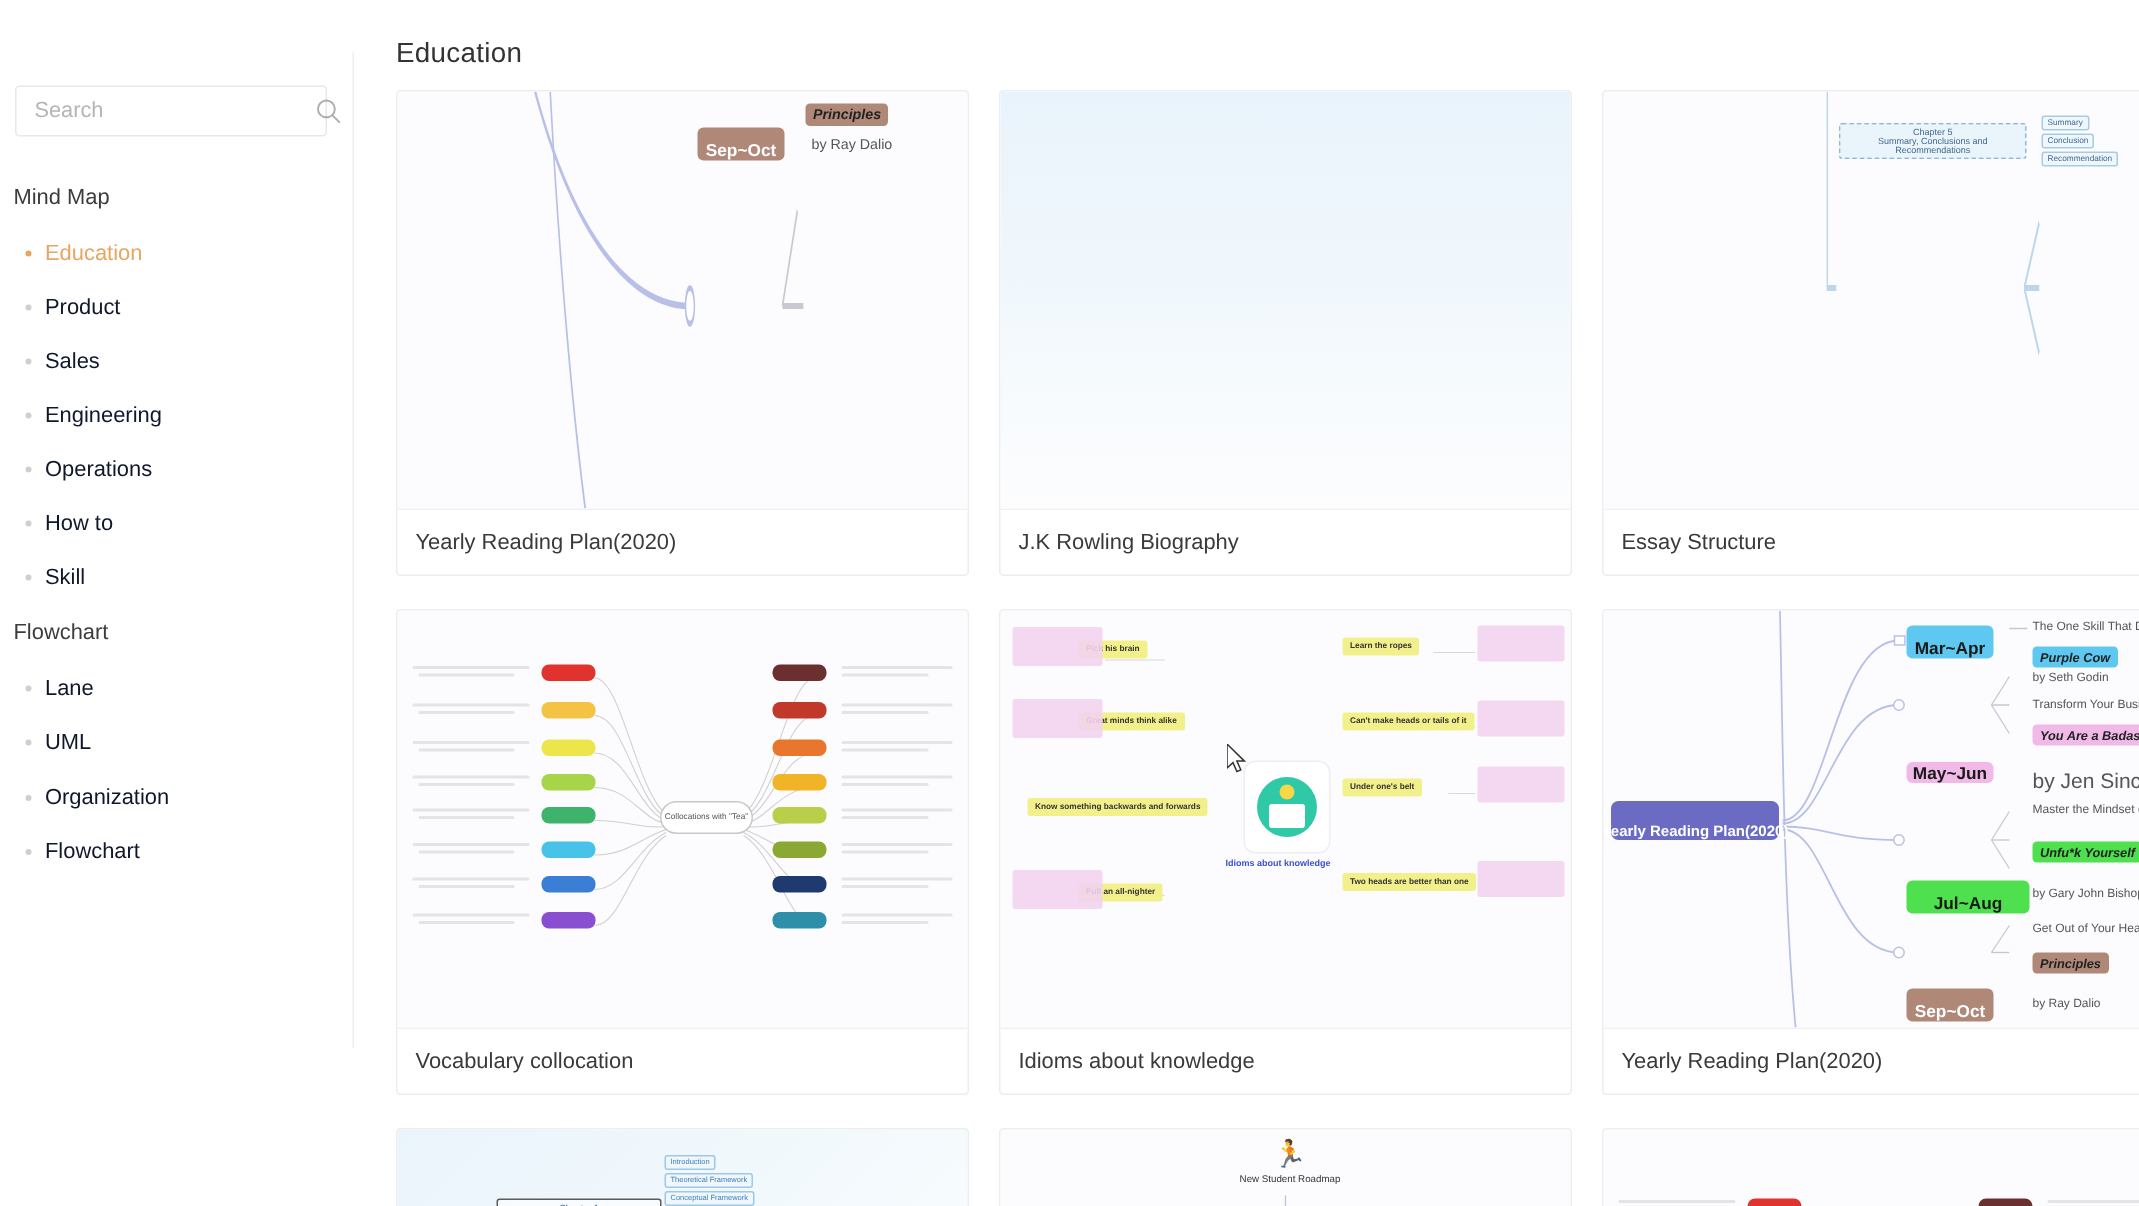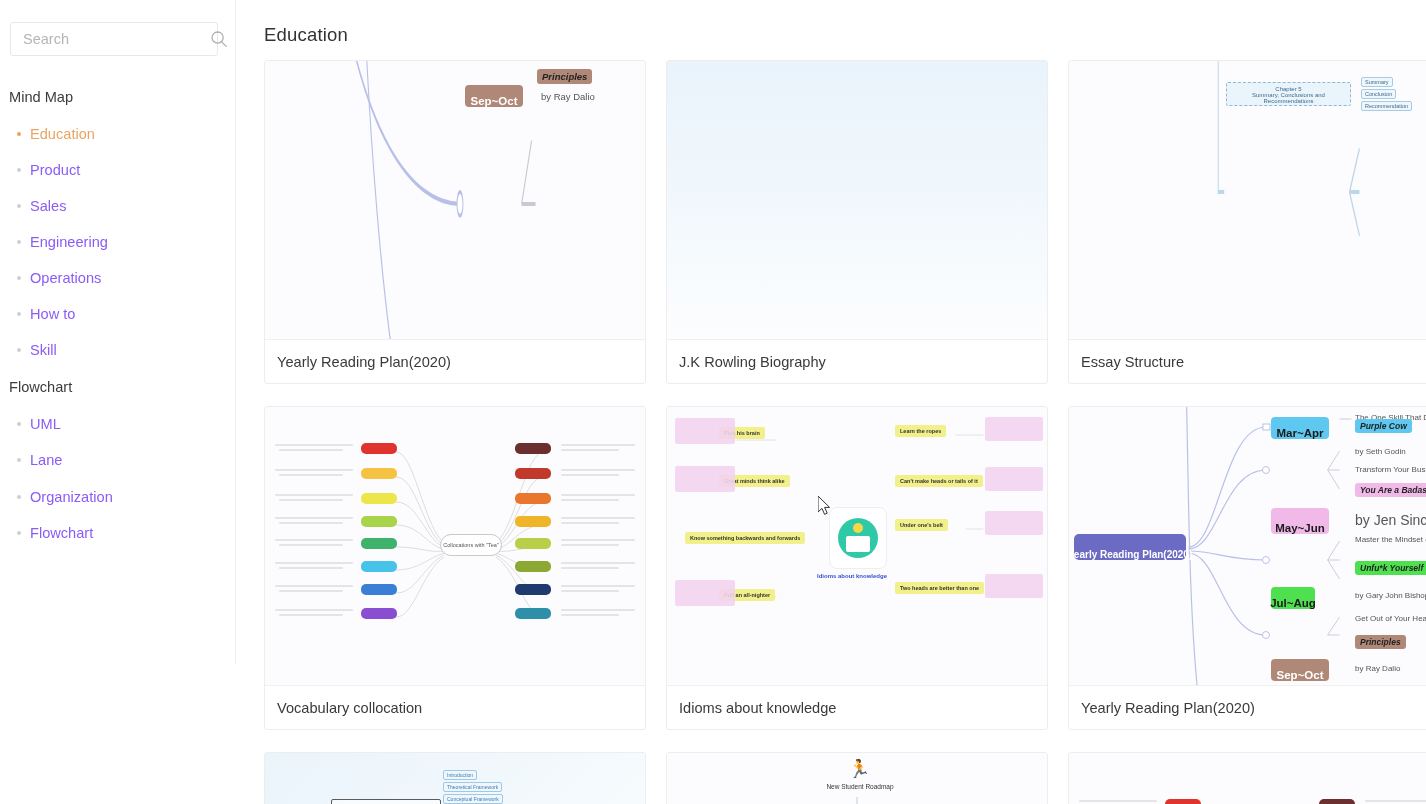--- a/index.html
+++ b/index.html
@@ -12,20 +12,21 @@
   }
   .app { display: flex; width: 1426px; height: 804px; }
 
   
   .sidebar {
     width: 236px; height: 664px; flex: 0 0 236px;
     background: #ffffff;
     border-right: 1px solid #ededed;
     padding: 0;
     position: relative;
+    margin-top: 35px;
   }
   .search-wrap { padding: 22px 17px 0 10px; }
   .search-box {
     height: 34px; border: 1px solid #e8e8e8; border-radius: 3px;
     display: flex; align-items: center; padding: 0 9px 0 12px;
     background: #fff;
   }
   .search-box input {
     flex: 1; border: none; outline: none; font-size: 14.5px;
     font-family: "Liberation Sans", sans-serif; color: #555;
@@ -33,21 +34,21 @@
   }
   .search-box input::placeholder { color: #b5b5b5; }
   .search-ico { width: 18px; height: 18px; flex: 0 0 18px; opacity: .55; }
 
   .nav { margin-top: 22px; }
   .nav-group {
     font-size: 14.6px; color: #3c3c3c; padding: 11px 0 11px 9px;
     cursor: pointer; line-height: 1.1;
   }
   .nav-item {
-    font-size: 14.6px; color: #8b5cf6; padding: 10px 0 10px 17px;
+    font-size: 14.6px; color: #0f172a; padding: 10px 0 10px 17px;
     display: flex; align-items: center; cursor: pointer; line-height: 1.1;
   }
   .nav-item .dot {
     width: 4px; height: 4px; border-radius: 50%;
     background: #cfcfcf; margin-right: 9px; flex: 0 0 4px;
   }
   .nav-item.active { color: #e8a561; }
   .nav-item.active .dot { background: #e8a561; }
 
   
@@ -151,25 +152,25 @@
         <span>How to</span>
       </div>
       <div class="nav-item">
         <span class="dot"></span>
         <span>Skill</span>
       </div>
 
       <div class="nav-group">Flowchart</div>
       <div class="nav-item">
         <span class="dot"></span>
+        <span>Lane</span>
+      </div>
+      <div class="nav-item">
+        <span class="dot"></span>
         <span>UML</span>
-      </div>
-      <div class="nav-item">
-        <span class="dot"></span>
-        <span>Lane</span>
       </div>
       <div class="nav-item">
         <span class="dot"></span>
         <span>Organization</span>
       </div>
       <div class="nav-item">
         <span class="dot"></span>
         <span>Flowchart</span>
       </div>
     </nav>
@@ -379,46 +380,46 @@
               <circle cx="198" cy="228" r="3.5" fill="#fff" stroke="#b9c0e8"></circle>
               <rect x="195" y="17" width="7" height="6" fill="#fff" stroke="#b9c0e8"></rect>
             </svg>
 
             <div class="node" style="left:5px;top:127px;width:112px;height:26px;font-size:10px;background:#6b6bc4;border-radius:5px;">
               <span>Yearly Reading Plan(2020)</span>
             </div>
 
             <div class="leaf" style="left:286px;top:6px;font-size:8px;">
               <span>The One Skill That Drives</span></div>
-            <div class="chip" style="left:286px;top:12px;height:14px;font-size:8.5px;background:#5ec8f0;">
+            <div class="chip" style="left:286px;top:24px;height:14px;font-size:8.5px;background:#5ec8f0;">
               <span>Purple Cow</span>
               </div>
             <div class="node" style="left:202px;top:10px;width:58px;height:22px;font-size:11.5px;background:#5ec8f0;color:#1a1a1a;">
               <span>Mar~Apr</span>
               </div>
             <div class="leaf" style="left:286px;top:40px;font-size:8px;">
               <span>by Seth Godin</span></div>
             <div class="leaf" style="left:286px;top:58px;font-size:8px;">
               <span>Transform Your Business</span></div>
 
             <div class="chip" style="left:286px;top:76px;height:14px;font-size:8.5px;background:#f0b9e8;">
               <span>You Are a Badass at </span>
               </div>
-            <div class="node" style="left:202px;top:101px;width:58px;height:26px;font-size:11.5px;background:#f0b9e8;color:#1a1a1a;">
+            <div class="node" style="left:202px;top:101px;width:58px;height:14px;font-size:11.5px;background:#f0b9e8;color:#1a1a1a;">
               <span>May~Jun</span>
               </div>
             <div class="leaf" style="left:286px;top:105px;font-size:14px;">
               <span>by Jen Sincero</span></div>
             <div class="leaf" style="left:286px;top:128px;font-size:8px;">
               <span>Master the Mindset of </span></div>
 
             <div class="chip" style="left:286px;top:154px;height:14px;font-size:8.5px;background:#4ee04e;">
               <span>Unfu*k Yourself</span>
               </div>
-            <div class="node" style="left:202px;top:180px;width:44px;height:22px;font-size:11.5px;background:#4ee04e;color:#1a1a1a;">
+            <div class="node" style="left:202px;top:180px;width:82px;height:22px;font-size:11.5px;background:#4ee04e;color:#1a1a1a;">
               <span>Jul~Aug</span>
               </div>
             <div class="leaf" style="left:286px;top:184px;font-size:8px;">
               <span>by Gary John Bishop</span></div>
             <div class="leaf" style="left:286px;top:207px;font-size:8px;">
               <span>Get Out of Your Head an</span></div>
 
             <div class="chip" style="left:286px;top:228px;height:14px;font-size:8.5px;background:#b08878;">
               <span>Principles</span>
               </div>

